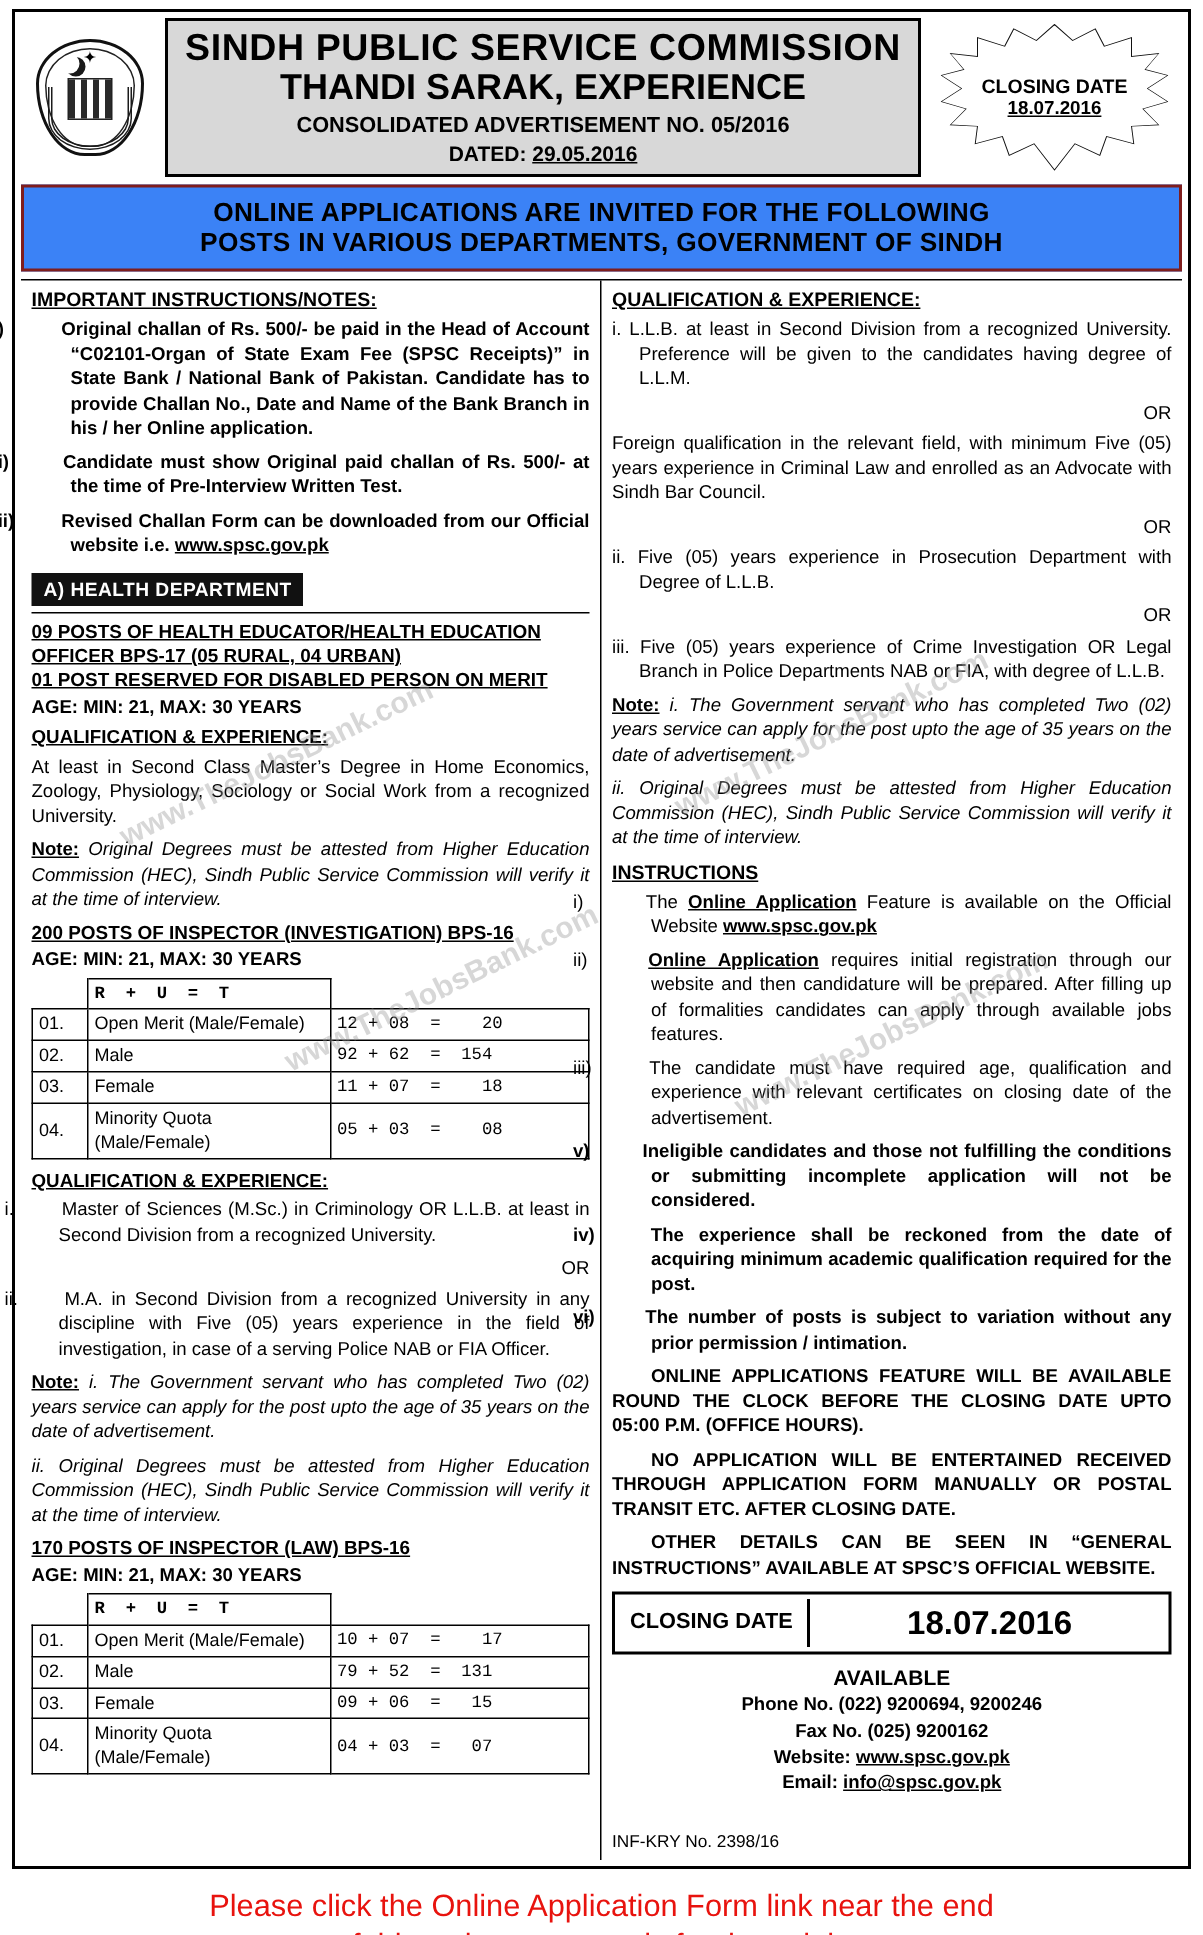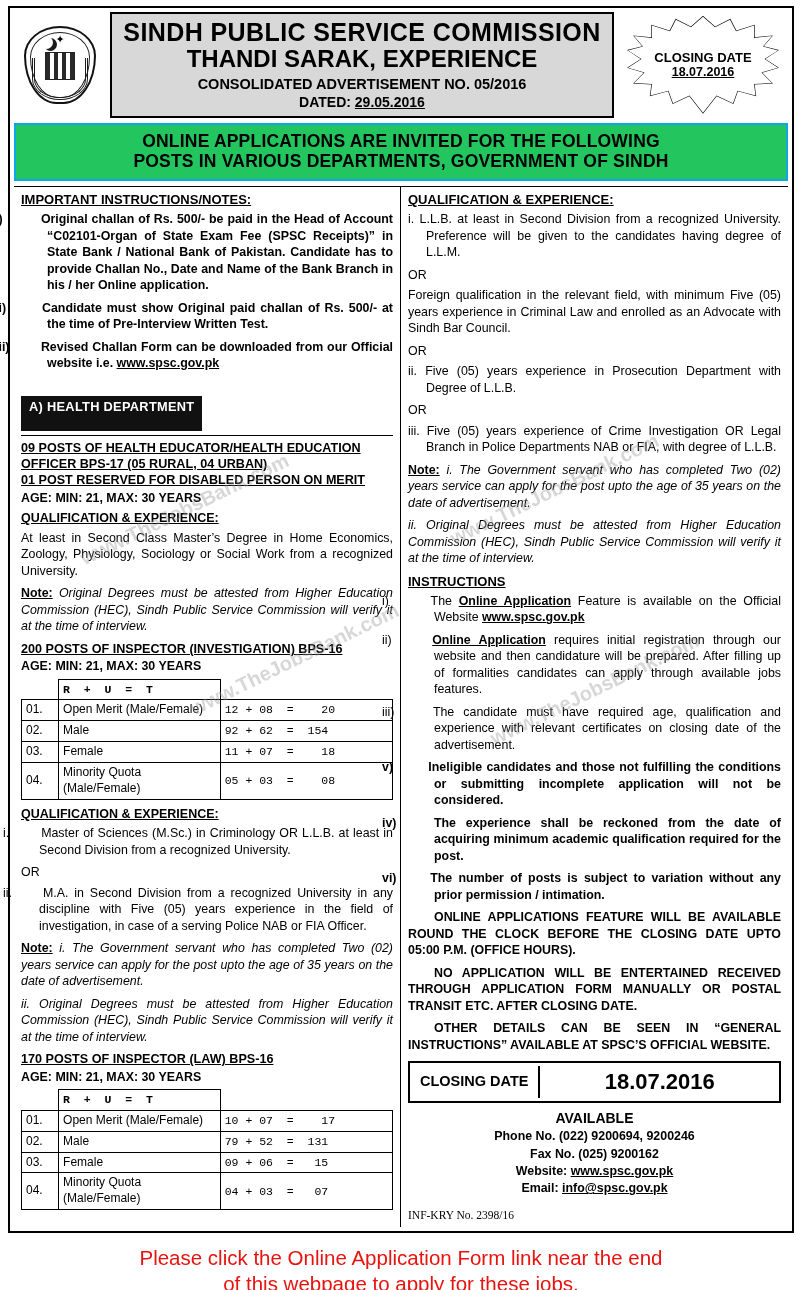--- a/index.html
+++ b/index.html
@@ -153,22 +153,22 @@
       50% 0%, 58% 11%, 68% 3%, 72% 15%, 84% 9%, 84% 22%, 96% 20%, 90% 31%,
       100% 35%, 91% 44%, 100% 53%, 89% 58%, 96% 69%, 84% 70%, 85% 82%,
       73% 77%, 70% 90%, 59% 82%, 50% 100%, 41% 82%, 30% 90%, 27% 77%,
       15% 82%, 16% 70%, 4% 69%, 11% 58%, 0% 53%, 9% 44%, 0% 35%, 10% 31%,
       4% 20%, 16% 22%, 16% 9%, 28% 15%, 32% 3%, 42% 11%
     );
   }
   
   .banner {
     margin-top: 5px;
-    border: 2px solid #0ea5e9;
-    background: #22c55e;
+    border: 2px solid #7f1d1d;
+    background: #3b82f6;
     text-align: center;
     padding: 6px 6px 7px 6px;
   }
   .banner div {
     font-size: 17.5px;
     font-weight: bold;
     line-height: 1.18;
     letter-spacing: 0.2px;
   }
   
@@ -193,32 +193,32 @@
     font-weight: bold;
     font-size: 13px;
     text-decoration: underline;
     margin-bottom: 3px;
   }
   p { margin: 0 0 6px 0; text-align: justify; }
   .bold { font-weight: bold; }
   .just-bold { font-weight: bold; text-align: justify; }
   .ul { text-decoration: underline; }
   .or {
-    text-align: left;
+    text-align: right;
     font-weight: normal;
     margin: 3px 0 4px 0;
   }
   .dept-bar {
     background: #111;
     color: #fff;
     font-weight: bold;
     font-size: 12.8px;
-    padding: 2px 8px 16px 8px;
+    padding: 2px 8px 3px 8px;
     display: inline-block;
-    margin: 18px 0 4px 0;
+    margin: 4px 0 4px 0;
     letter-spacing: 0.3px;
   }
   .dept-bar-wrap { border-bottom: 1px solid #000; margin-bottom: 4px; }
   .post-title {
     font-weight: bold;
     font-size: 12.6px;
     line-height: 1.3;
     margin-bottom: 1px;
   }
   .post-title .u { text-decoration: underline; }
@@ -280,22 +280,21 @@
   .secretary {
     text-align: center;
     font-size: 12.4px;
     line-height: 1.4;
   }
   .secretary .s-title { font-weight: bold; font-size: 14px; }
   .secretary .s-line { font-weight: bold; }
   .secretary .s-line u { text-decoration: underline; }
   .inf-no {
     font-size: 11.5px;
-    margin-top: 10px;
-    font-family: Liberation Serif, serif;
+    margin-top: 23px;
   }
   
   .footer-note {
     margin: 12px 4px 6px 4px;
     text-align: center;
     color: #e8130e;
     font-size: 20.5px;
     line-height: 1.28;
   }
   

